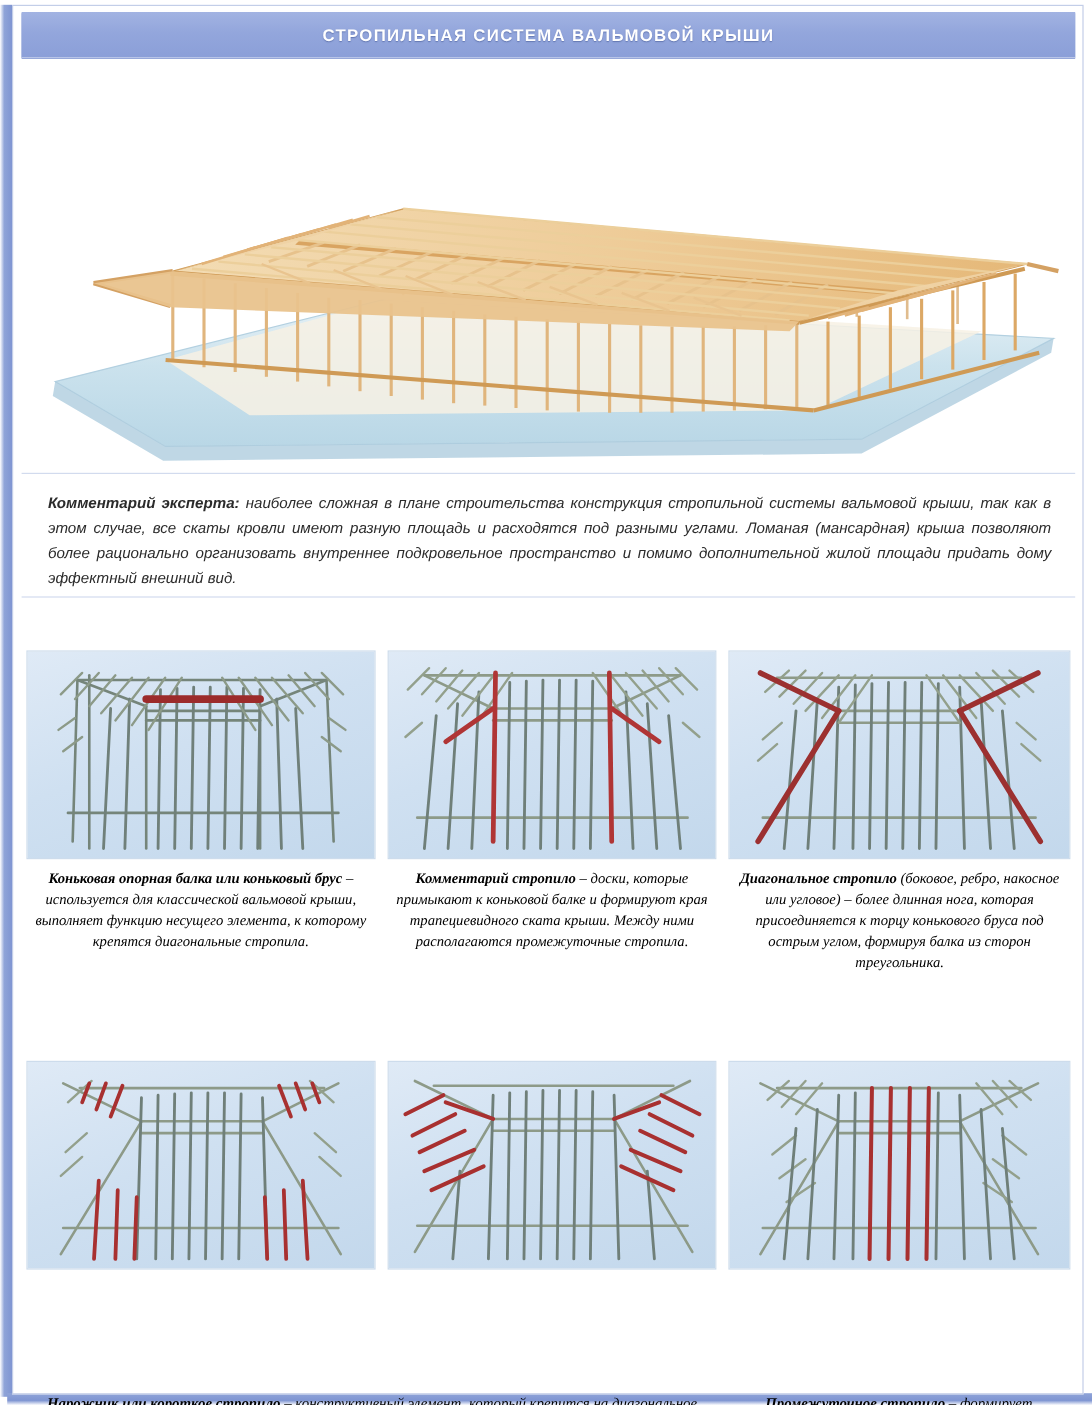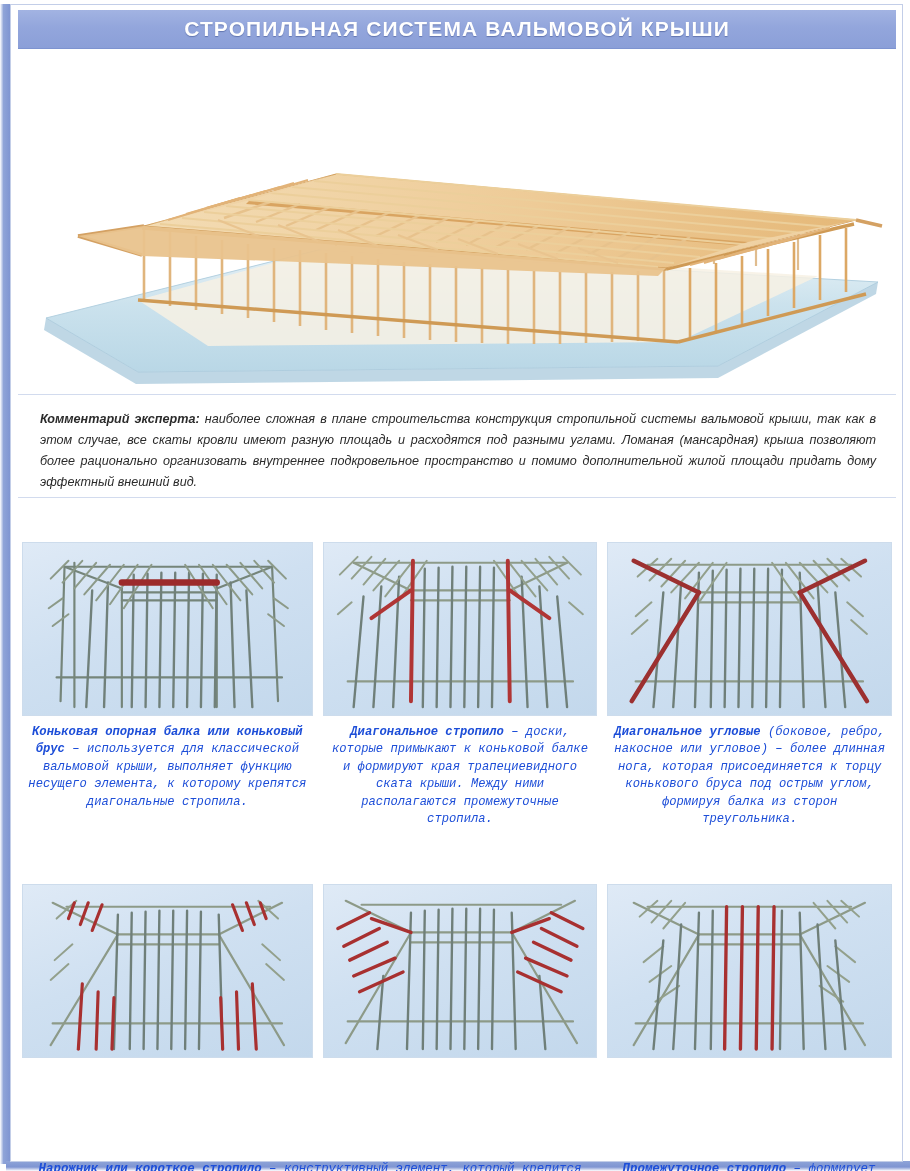--- a/index.html
+++ b/index.html
@@ -35,21 +35,21 @@
 
   
   #header{
     position:absolute;left:18px;top:10px;width:878px;height:38px;
     background:linear-gradient(180deg,#a2b3e2 0%, #93a6dc 45%, #8b9fd8 100%);
     display:flex;align-items:center;justify-content:center;
     box-shadow:0 1px 0 #7d93d0;
   }
   #header h1{
     margin:0;
-    font-size:21px;font-weight:bold;letter-spacing:1.1px;
+    font-size:14px;font-weight:bold;letter-spacing:1.1px;
     color:#ffffff;
     text-shadow:0 1px 1px rgba(60,80,140,.55);
     font-family:"Liberation Sans", sans-serif;
     white-space:nowrap;
   }
 
   
   #photo-wrap{
     position:absolute;left:18px;top:50px;width:878px;height:340px;
     background:#ffffff;
@@ -102,23 +102,23 @@
     overflow:hidden;
     border:1px solid #cddcec;
     box-sizing:border-box;
   }
   .diagram-box svg{display:block;width:100%;height:100%;}
 
   .caption{
     padding:8px 6px 0 6px;
     font-size:12.2px;line-height:17.4px;
     font-style:italic;
-    color:#1d4ed8;
+    color:#000000;
     text-align:center;
-    font-family:Liberation Mono, monospace;
+    font-family:Liberation Serif, serif;
   }
   .caption .term{font-weight:bold;font-style:italic;}
   .caption.left-row{
     text-align:center;
     font-size:12.4px;line-height:18.5px;
   }
 
   .divider-v{
     width:2px;
     background:#ffffff;
@@ -423,21 +423,21 @@
 
             <g stroke="#b03535" stroke-width="4" stroke-linecap="round">
               <line x1="90" y1="18" x2="88" y2="160"></line>
               <line x1="186" y1="18" x2="188" y2="160"></line>
               <line x1="88" y1="48" x2="48" y2="76"></line>
               <line x1="188" y1="48" x2="228" y2="76"></line>
             </g>
           </svg>
         </div>
         <div class="caption">
-          <span class="term">Диагональное стропило</span><span> – </span><span>доски,  которые примыкают к коньковой балке и формируют края трапециевидного ската крыши. Между ними располагаются промежуточные стропила.</span>
+          <span class="term">Комментарий стропило</span><span> – </span><span>доски,  которые примыкают к коньковой балке и формируют края трапециевидного ската крыши. Между ними располагаются промежуточные стропила.</span>
         </div>
       </div>
 
       <div class="divider-v"></div>
 
       <div class="cell c3">
         <div class="diagram-box">
           <svg viewBox="0 0 286 174" preserveAspectRatio="none">
             <g stroke="#8d9a88" stroke-width="2.2" stroke-linecap="round">
               <line x1="40" y1="22" x2="246" y2="22"></line>
@@ -480,21 +480,21 @@
 
             <g stroke="#9c3030" stroke-width="4.6" stroke-linecap="round">
               <line x1="26" y1="18" x2="92" y2="50"></line>
               <line x1="92" y1="50" x2="24" y2="160"></line>
               <line x1="260" y1="18" x2="194" y2="50"></line>
               <line x1="194" y1="50" x2="262" y2="160"></line>
             </g>
           </svg>
         </div>
         <div class="caption">
-          <span class="term">Диагональное угловые</span><span> </span><span>(боковое, ребро, накосное или угловое) – более длинная нога, которая присоединяется к торцу конькового бруса под острым углом, формируя балка из сторон треугольника.</span>
+          <span class="term">Диагональное стропило</span><span> </span><span>(боковое, ребро, накосное или угловое) – более длинная нога, которая присоединяется к торцу конькового бруса под острым углом, формируя балка из сторон треугольника.</span>
         </div>
       </div>
     </div>
 
     <div class="sep"></div>
 
     <div class="row r2">
 
       <div class="cell c1">
         <div class="diagram-box">

